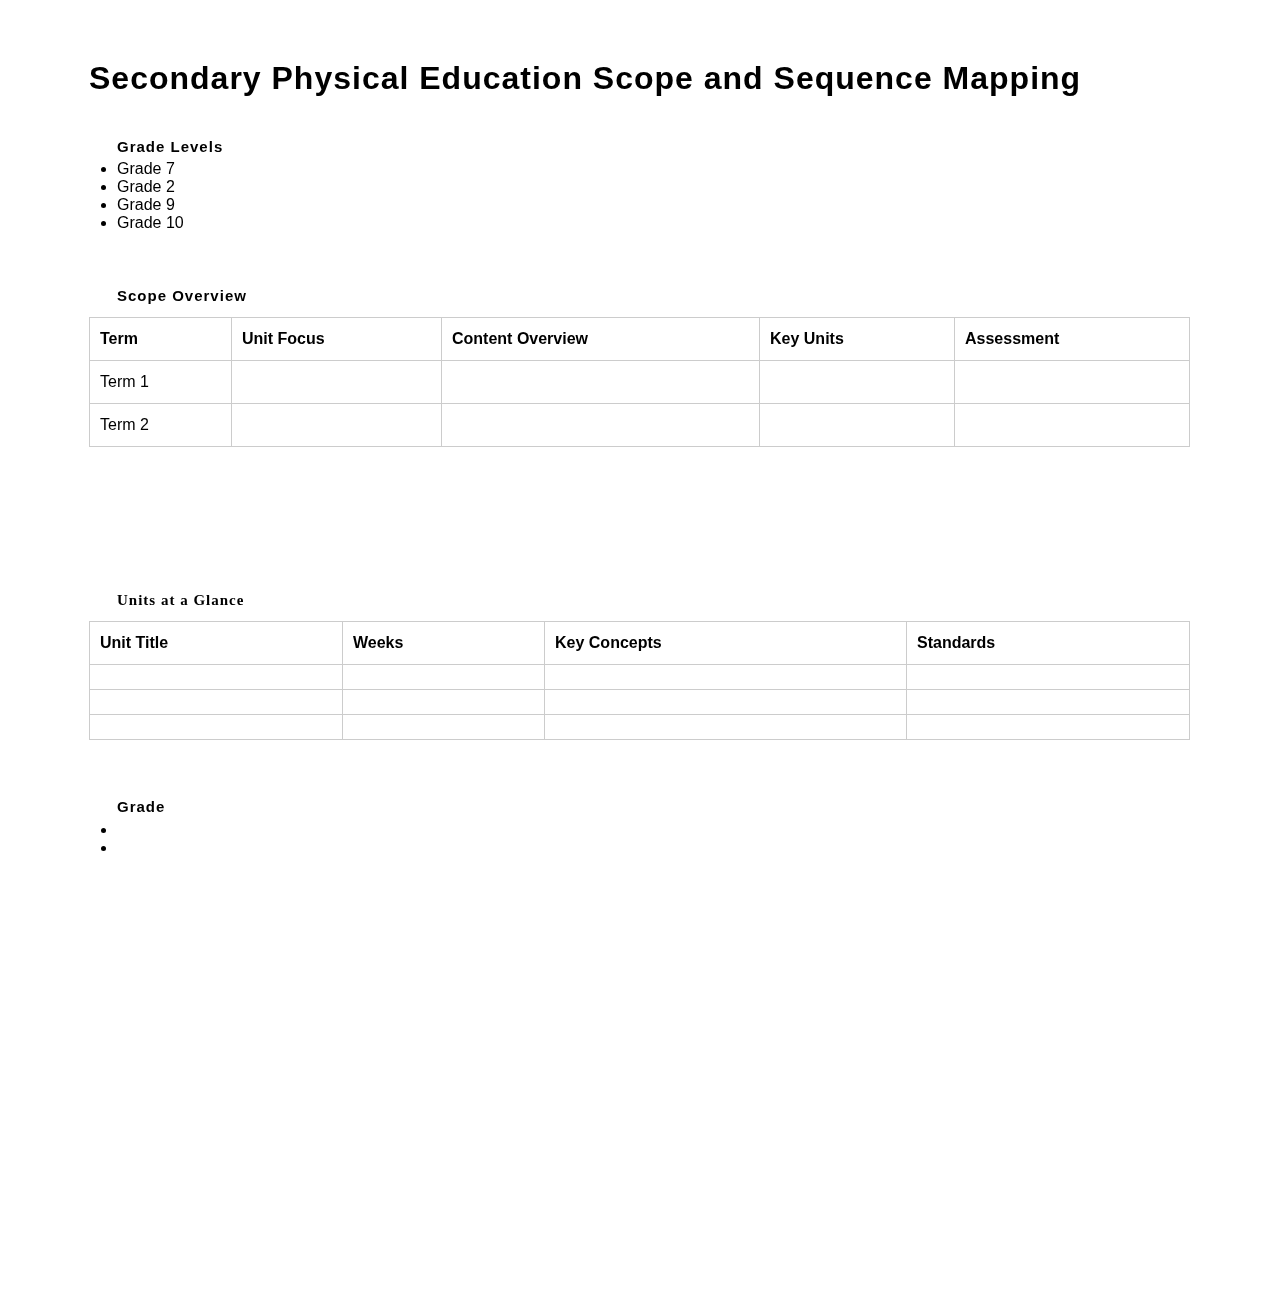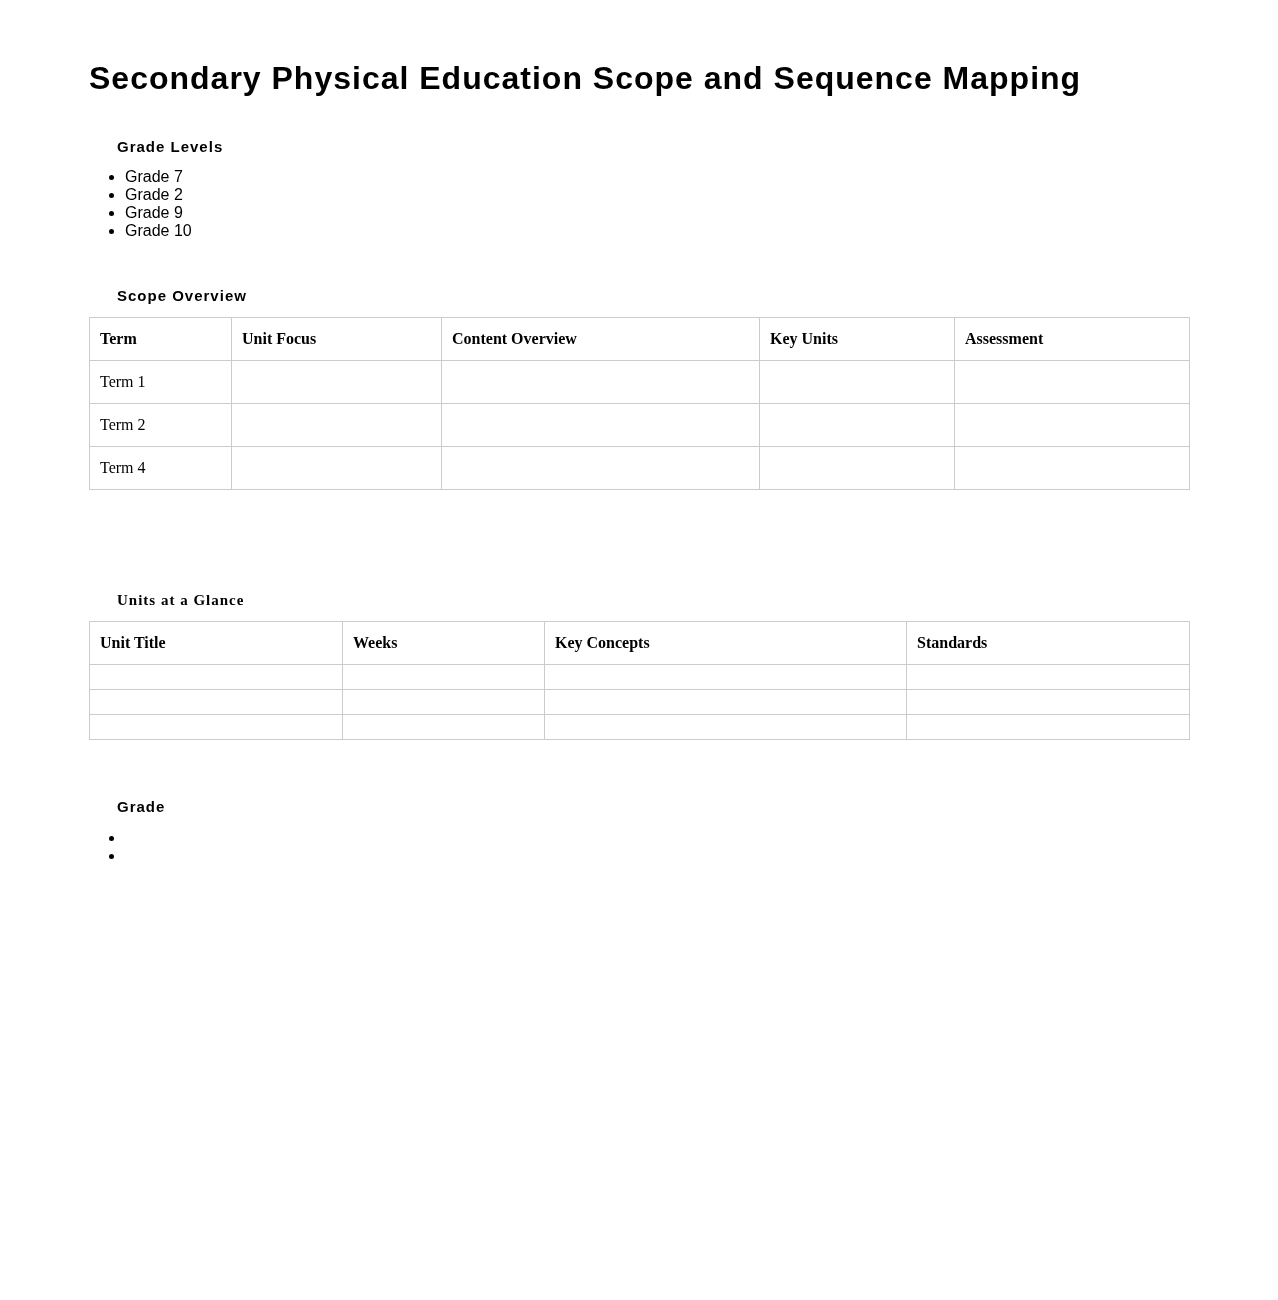--- a/index.html
+++ b/index.html
@@ -37,36 +37,35 @@
       margin: 16px;
       font-size: 15px;
       font-weight: bold;
       letter-spacing: 1px;
       line-height: 28px;
       white-space: nowrap;
     }
     ul {
       position: absolute;
       left: 0;
-      margin: 12px;
+      margin: 4px;
       padding: 0 0 0 24px;
       font-size: 16px;
       line-height: 18px;
     }
     ul li {
       height: 18px;
     }
     table {
       position: absolute;
       left: 0;
       width: 1100px;
       border-collapse: collapse;
       font-size: 16px;
       table-layout: fixed;
-      font-family: Liberation Serif, serif;
     }
     th, td {
       border: 1px solid #cccccc;
       text-align: left;
       padding: 0 10px;
       vertical-align: middle;
     }
     th {
       font-weight: bold;
       height: 42px;
@@ -119,27 +118,20 @@
         <td></td>
         <td></td>
       </tr>
       <tr>
         <td>Term 2</td>
         <td></td>
         <td></td>
         <td></td>
         <td></td>
       </tr>
-      <tr>
-        <td>Term 4</td>
-        <td></td>
-        <td></td>
-        <td></td>
-        <td></td>
-      </tr>
     </tbody>
   </table>
 
   <h2 style="top:570px;font-family:Liberation Serif, serif;">Units at a Glance</h2>
   <table id="units-table" style="top:621px;">
     <colgroup>
       <col style="width:253px;">
       <col style="width:202px;">
       <col style="width:362px;">
       <col style="width:283px;">

